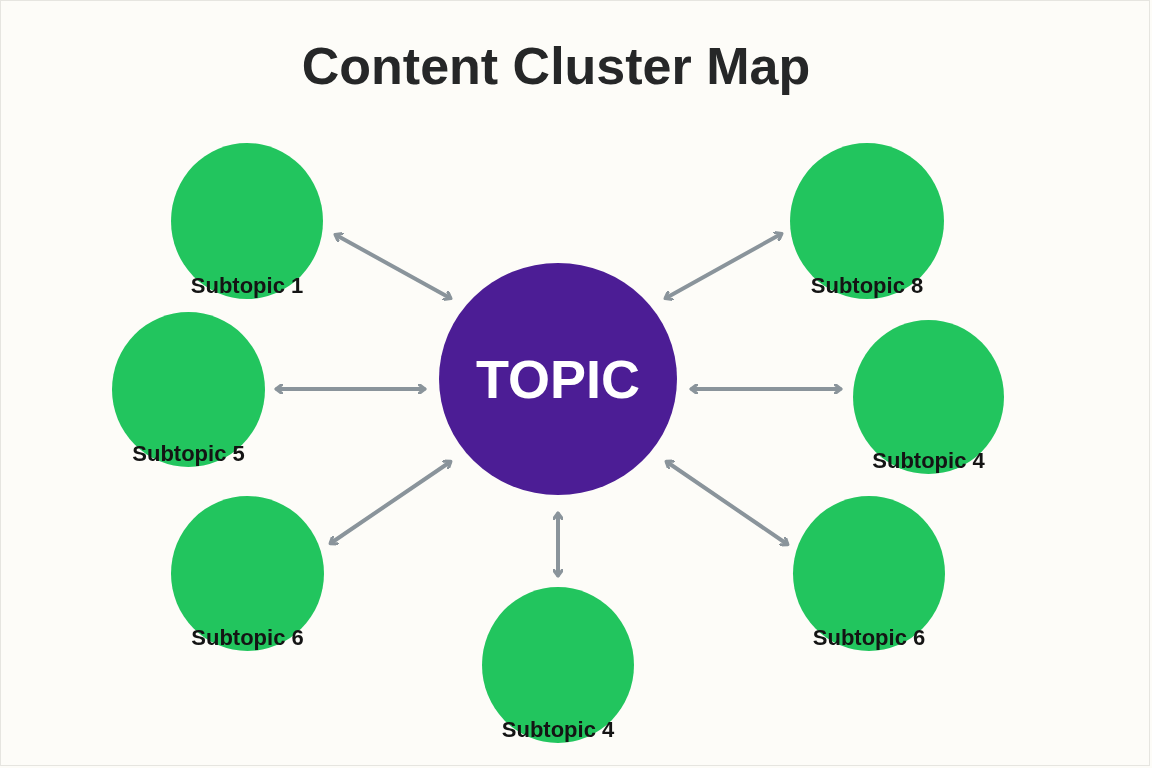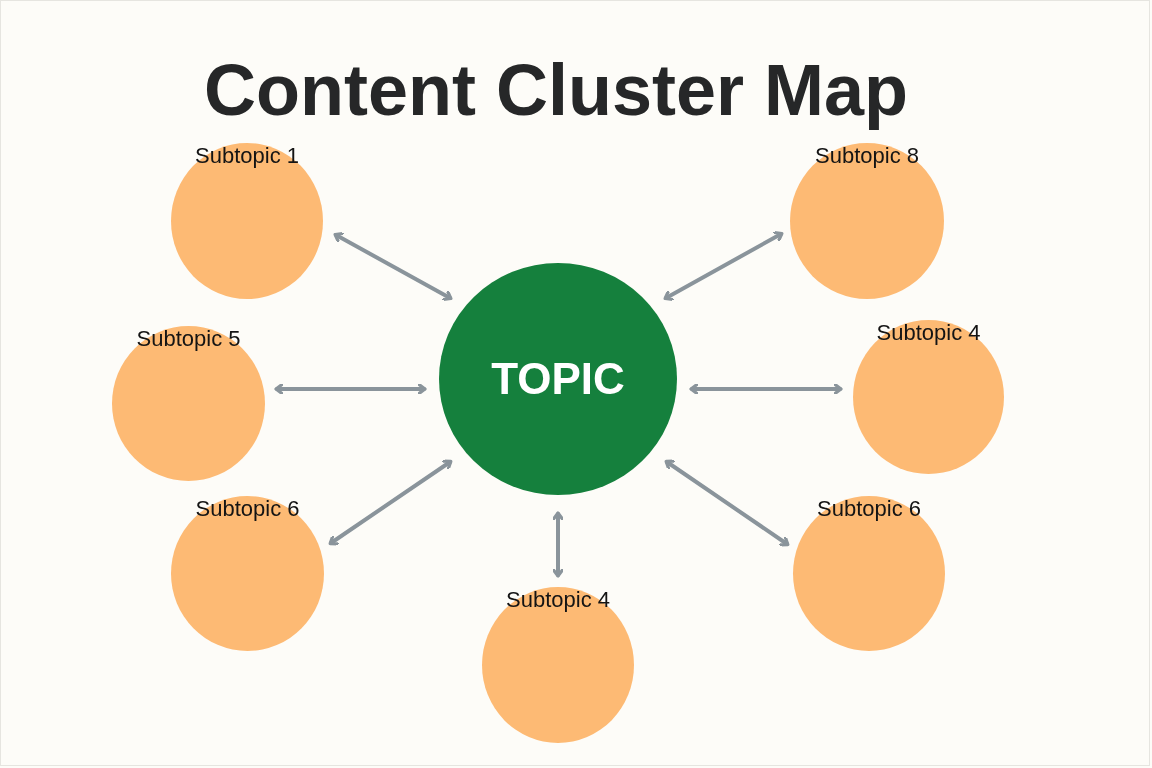--- a/index.html
+++ b/index.html
@@ -18,55 +18,55 @@
       position: absolute;
       left: 0; top: 0;
       width: 1150px; height: 766px;
       border: 1px solid #e6e5e0;
       box-sizing: border-box;
     }
     .title {
       position: absolute;
       left: 0;
       width: 1112px;
-      top: 49px;
+      top: 36px;
       text-align: center;
-      font-size: 72px;
+      font-size: 52px;
       font-weight: bold;
       color: #262728;
       letter-spacing: 0px;
     }
     svg.diagram {
       position: absolute;
       left: 0; top: 0;
       width: 1152px; height: 768px;
     }
     .node-sub {
       position: absolute;
       border-radius: 50%;
-      background: #fdba74;
+      background: #22c55e;
       display: flex;
-      align-items: flex-start;
+      align-items: flex-end;
       justify-content: center;
       color: #141414;
       font-size: 22px;
-      font-weight: 400;
+      font-weight: 700;
     }
     .node-sub span {
       white-space: nowrap;
     }
     .node-center {
       position: absolute;
       border-radius: 50%;
-      background: #15803d;
+      background: #4c1d95;
       display: flex;
       align-items: center;
       justify-content: center;
       color: #ffffff;
-      font-size: 44px;
+      font-size: 54px;
       font-weight: bold;
       letter-spacing: 0px;
     }
   </style>
 </head>
 <body>
 
 <div class="frame"></div>
 
 <div class="title">Content Cluster Map</div>
@@ -91,21 +91,21 @@
 <div class="node-center" style="left:439px; top:263px; width:238px; height:232px;">
   <span>TOPIC</span>
 </div>
 
 <div class="node-sub" style="left:171px; top:143px; width:152px; height:156px;">
   <span>Subtopic 1</span>
 </div>
 <div class="node-sub" style="left:790px; top:143px; width:154px; height:156px;">
   <span>Subtopic 8</span>
 </div>
-<div class="node-sub" style="left:112px; top:326px; width:153px; height:155px;">
+<div class="node-sub" style="left:112px; top:312px; width:153px; height:155px;">
   <span>Subtopic 5</span>
 </div>
 <div class="node-sub" style="left:853px; top:320px; width:151px; height:154px;">
   <span>Subtopic 4</span>
 </div>
 <div class="node-sub" style="left:171px; top:496px; width:153px; height:155px;">
   <span>Subtopic 6</span>
 </div>
 <div class="node-sub" style="left:793px; top:496px; width:152px; height:155px;">
   <span>Subtopic 6</span>

